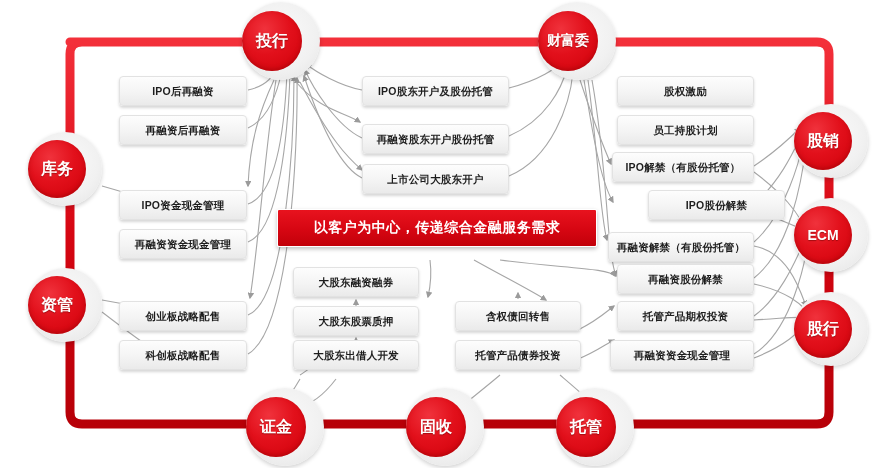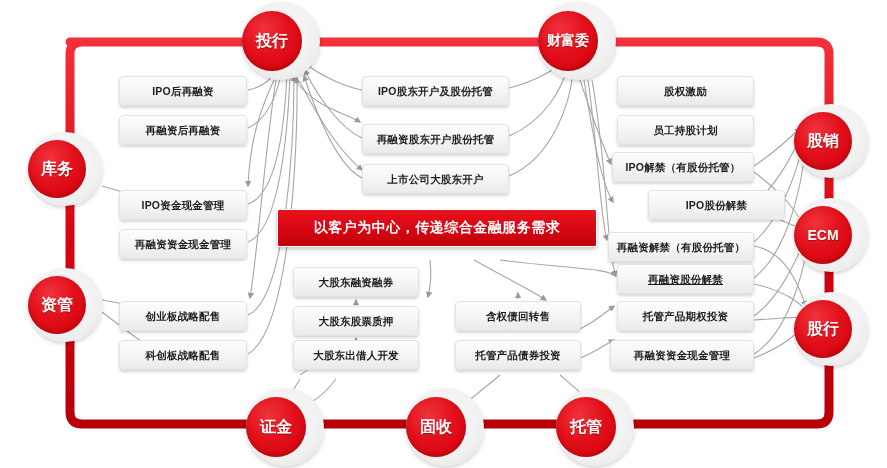--- a/index.html
+++ b/index.html
@@ -210,21 +210,21 @@
       </div>
       <div class="box" style="left: 612px; top: 152px; width: 142px; height: 30px;">
         <span>IPO解禁（有股份托管）</span>
       </div>
       <div class="box" style="left: 648px; top: 190px; width: 137px; height: 30px;">
         <span>IPO股份解禁</span>
       </div>
       <div class="box" style="left: 608px; top: 232px; width: 146px; height: 30px;">
         <span>再融资解禁（有股份托管）</span>
       </div>
-      <div class="box" style="left: 617px; top: 264px; width: 137px; height: 30px; text-decoration: underline;">
+      <div class="box" style="left: 617px; top: 264px; width: 137px; height: 30px;">
         <span>再融资股份解禁</span>
       </div>
       <div class="box" style="left: 617px; top: 301px; width: 137px; height: 30px;">
         <span>托管产品期权投资</span>
       </div>
       <div class="box" style="left: 610px; top: 340px; width: 144px; height: 30px;">
         <span>再融资资金现金管理</span>
       </div>
     </div>
 

